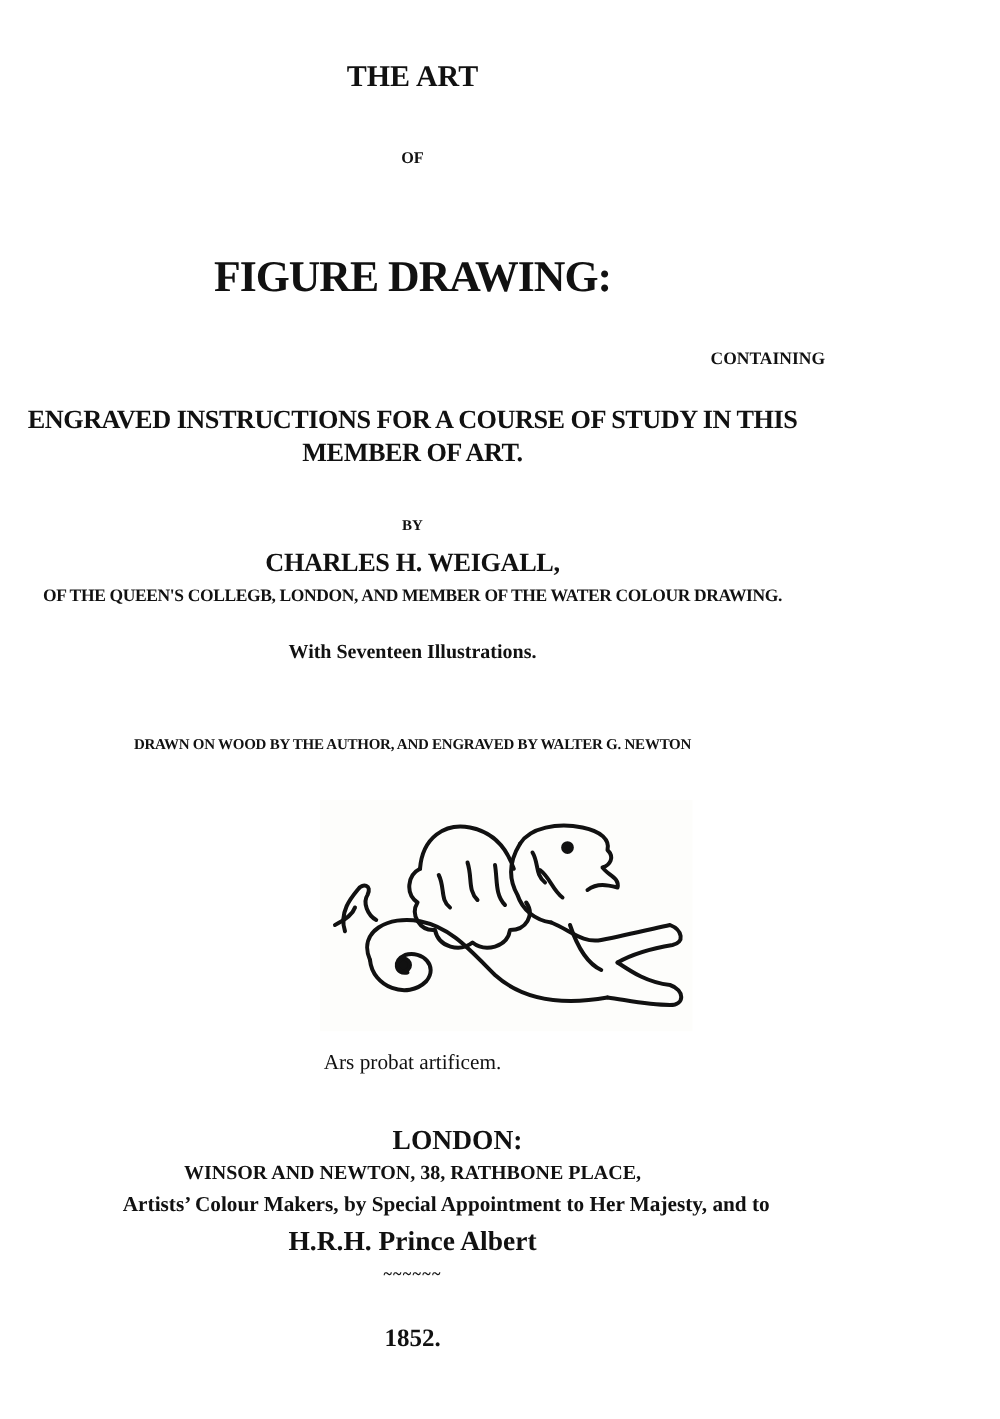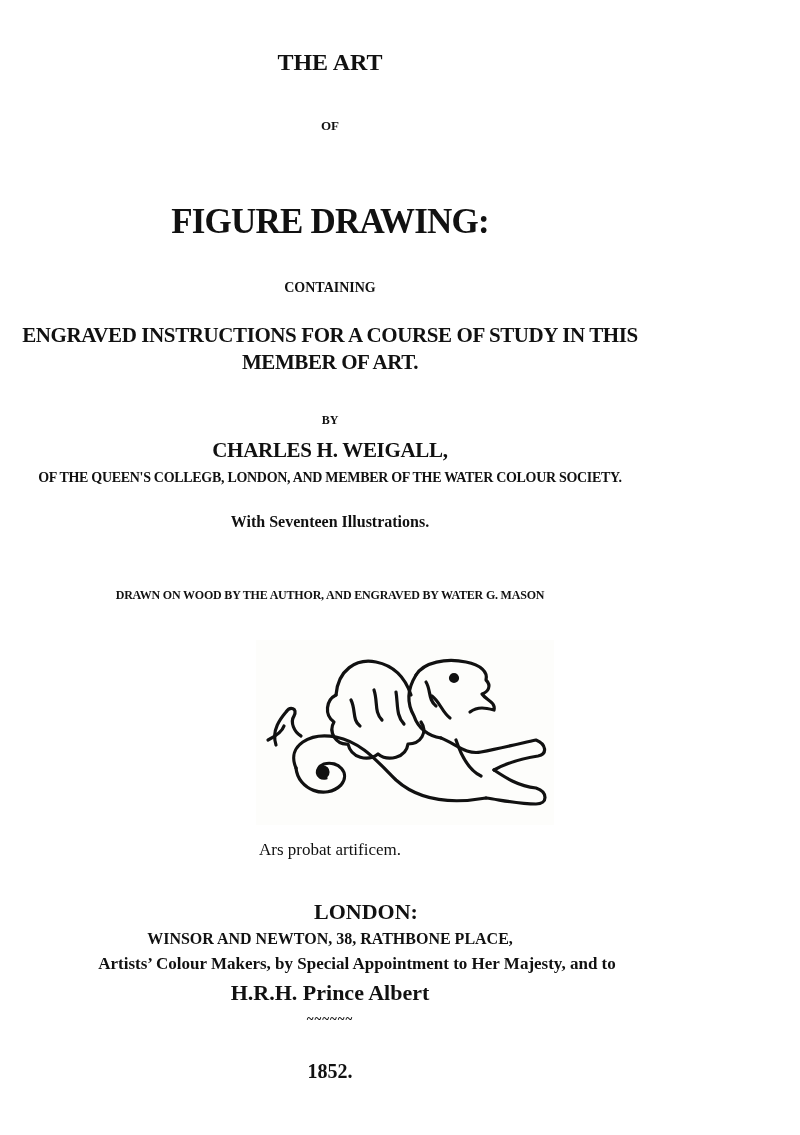--- a/index.html
+++ b/index.html
@@ -1,21 +1,21 @@
 <!DOCTYPE html>
 <html><head>
 <meta charset="utf-8">
 <style>
   html, body { margin: 0; padding: 0; background: #ffffff; }
   body { width: 800px; height: 1135px; position: relative; overflow: hidden; color: #111; font-family: "Liberation Serif", "DejaVu Serif", serif; }
   .line { position: absolute; left: 0; width: 660px; text-align: center; white-space: nowrap; font-weight: bold; }
   #t1 { top: 49px; font-size: 24px; }
   #t2 { top: 118px; font-size: 13px; }
   #t3 { top: 202px; font-size: 35px; letter-spacing: -0.8px; }
-  #t4 { top: 280px; font-size: 14px; }
+  #t4 { top: 280px; font-size: 14px; text-align: right; }
   #t5 { top: 322px; font-size: 21px; line-height: 27px; letter-spacing: -0.4px; }
   #t6 { top: 413px; font-size: 12px; }
   #t7 { top: 438px; font-size: 21px; letter-spacing: -0.3px; }
   #t8 { top: 470px; font-size: 14px; letter-spacing: -0.3px; }
   #t9 { top: 513px; font-size: 16px; }
   #t10 { top: 588px; font-size: 12px; letter-spacing: -0.2px; }
   #emblem { position: absolute; left: 256px; top: 640px; width: 298px; height: 185px; background: #fdfdfb; }
   #motto { top: 840px; font-size: 17px; font-weight: normal; font-family: "Liberation Serif", serif; }
   #t11 { top: 899px; font-size: 22px; margin-left: 36px; }
   #t12 { top: 930px; font-size: 16px; }
@@ -30,23 +30,23 @@
 <div class="line" id="t1">THE ART</div>
 <div class="line" id="t2">OF</div>
 <div class="line" id="t3">FIGURE DRAWING:</div>
 <div class="line" id="t4">CONTAINING</div>
 <div class="line" id="t5">
   <div>ENGRAVED INSTRUCTIONS FOR A COURSE OF STUDY IN THIS</div>
   <div>MEMBER OF ART.</div>
 </div>
 <div class="line" id="t6">BY</div>
 <div class="line" id="t7">CHARLES H. WEIGALL,</div>
-<div class="line" id="t8">OF THE QUEEN'S COLLEGB, LONDON, AND MEMBER OF THE WATER COLOUR SOCIETY.</div>
+<div class="line" id="t8">OF THE QUEEN'S COLLEGB, LONDON, AND MEMBER OF THE WATER COLOUR DRAWING.</div>
 <div class="line" id="t9">With Seventeen Illustrations.</div>
-<div class="line" id="t10">DRAWN ON WOOD BY THE AUTHOR, AND ENGRAVED BY WATER G. MASON</div>
+<div class="line" id="t10">DRAWN ON WOOD BY THE AUTHOR, AND ENGRAVED BY WALTER G. NEWTON</div>
 
 <div id="emblem">
   <svg width="298" height="185" viewBox="0 0 298 185" xmlns="http://www.w3.org/2000/svg">
     <g fill="none" stroke="#111" stroke-width="3.2" stroke-linecap="round" stroke-linejoin="round">
 
       <path d="M40 128 C30 105, 55 92, 80 97 C105 102, 120 120, 140 140 C160 158, 190 165, 230 158"></path>
       <path d="M40 128 C42 150, 70 160, 85 145 C95 133, 82 120, 68 124 C58 128, 60 140, 70 138"></path>
       <circle cx="67" cy="132" r="5" fill="#111"></circle>
 
       <path d="M20 105 C15 90, 25 78, 30 72 C34 66, 42 68, 38 76 C34 82, 38 92, 45 96"></path>

